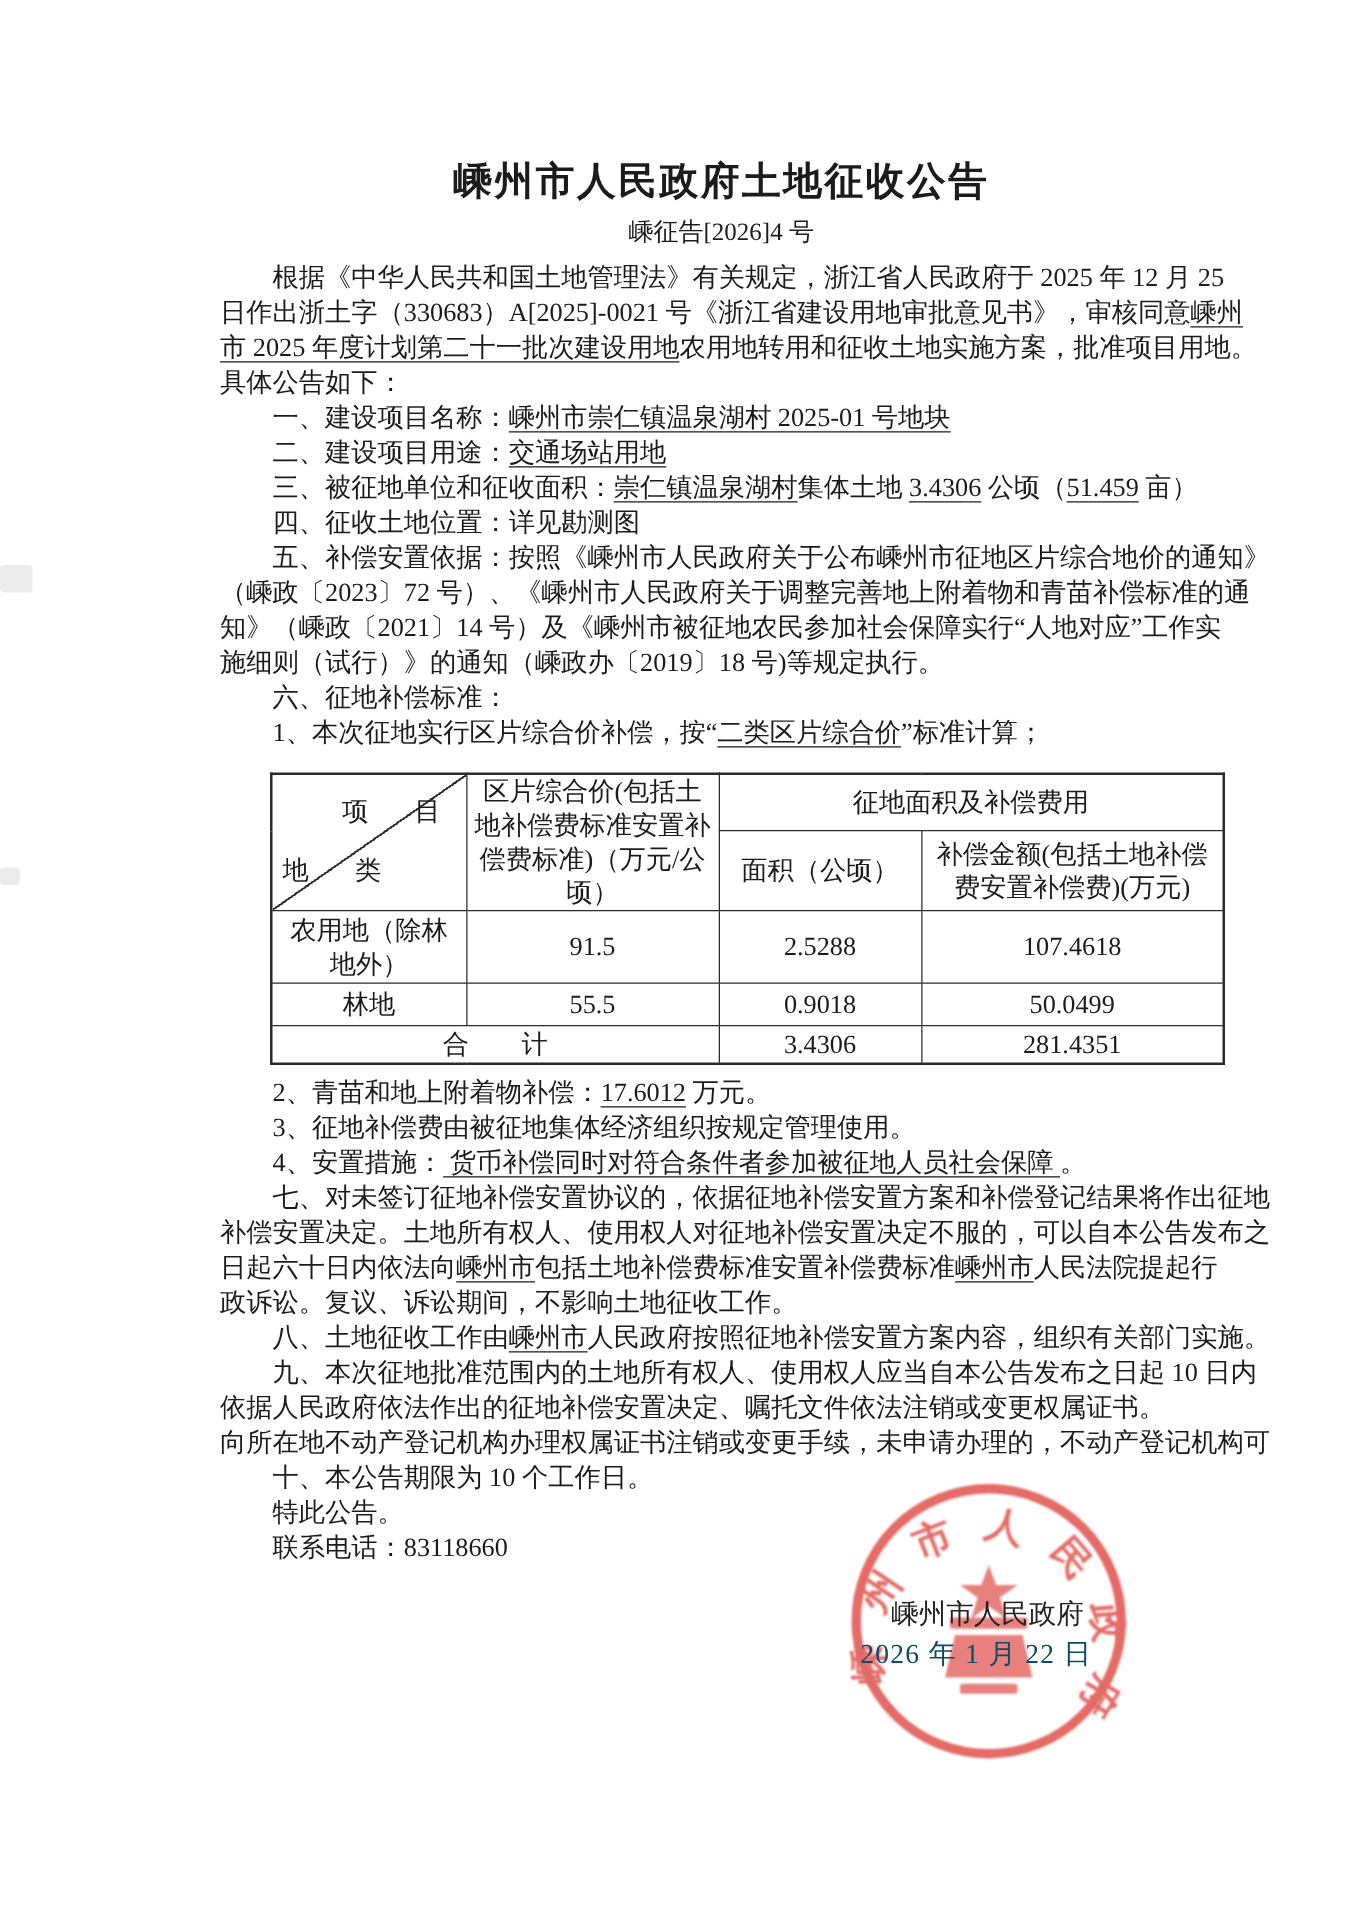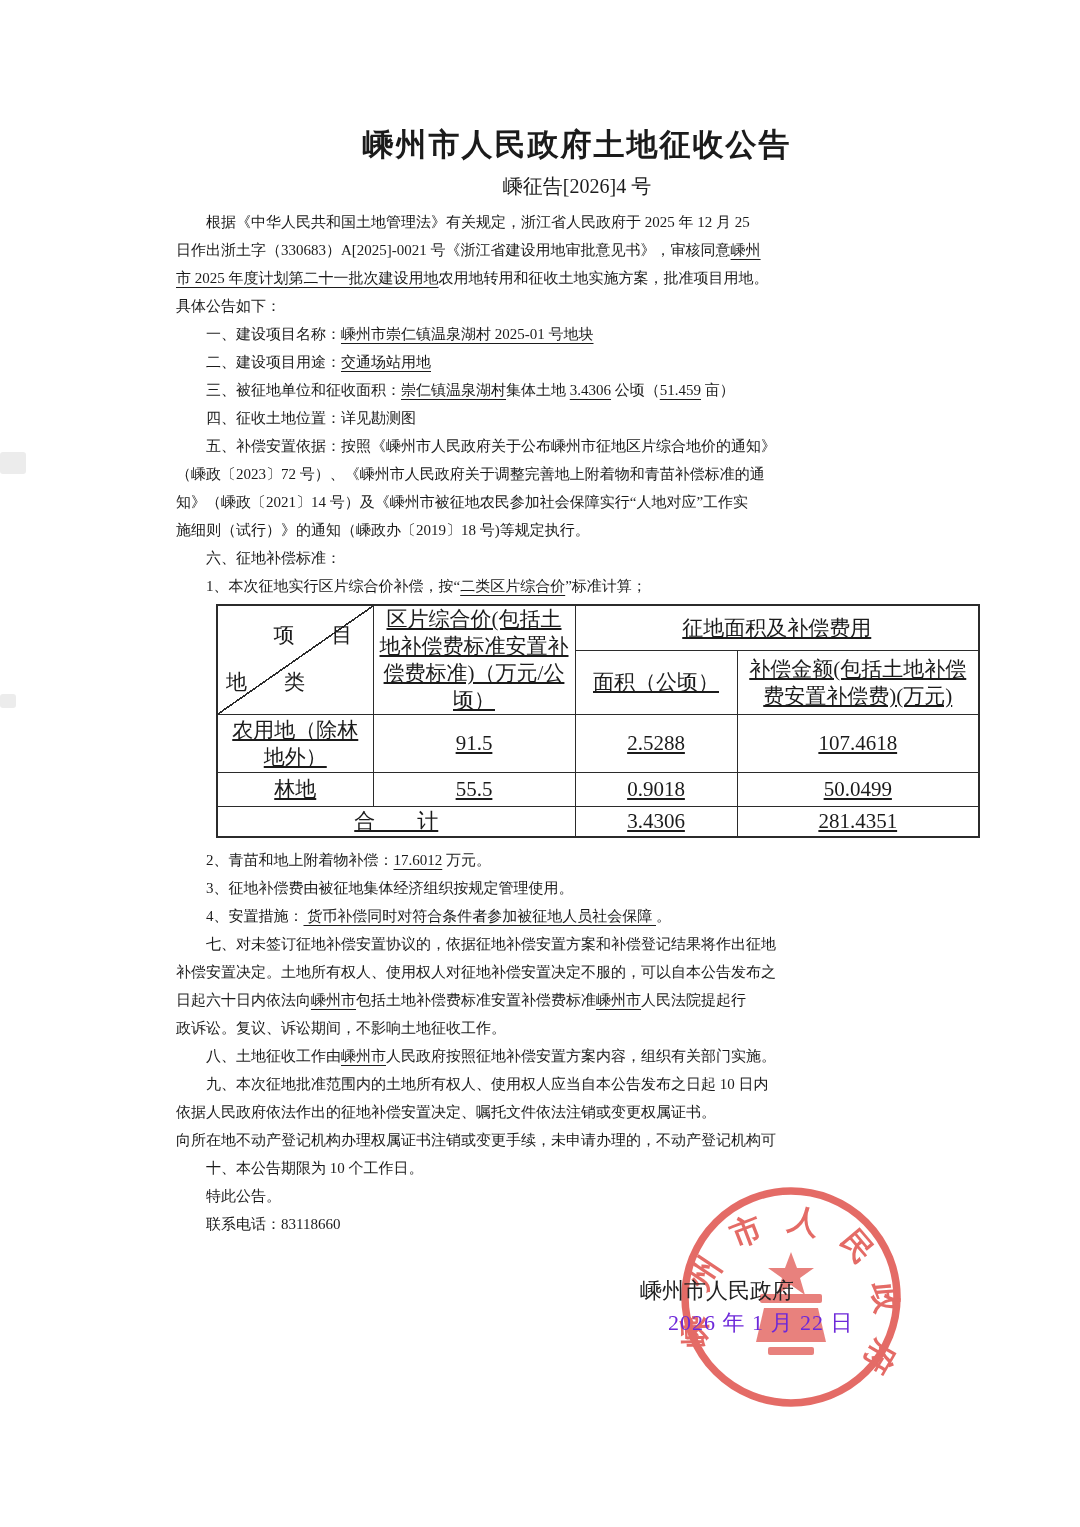--- a/index.html
+++ b/index.html
@@ -15,25 +15,25 @@
   }
   .doc{width:802px;margin:0 auto;padding-top:126px;}
   .title{
     font-family:"Liberation Sans","DejaVu Sans",sans-serif;
     font-weight:bold;
     font-size:31px;line-height:38px;
     text-align:center;letter-spacing:2px;
   }
   .docnum{font-size:20px;line-height:26px;text-align:center;margin-top:9px;}
   .body-blocks{margin-top:9px;}
-  .blk{font-size:15px;}
+  .blk{font-size:21px;}
   .ln{line-height:28px;white-space:nowrap;}
   .u{text-decoration:underline;text-underline-offset:4px;text-decoration-thickness:1px;}
   
-  .tbl-wrap{margin:4px 0 8px 40px;text-decoration:underline;}
+  .tbl-wrap{margin:18px 0 8px 40px;}
   table.comp{
     border-collapse:collapse;
     width:762px;table-layout:fixed;
     font-size:21px;color:#1b1b1b;
   }
   table.comp td{border:1px solid #2b2b2b;text-align:center;vertical-align:middle;padding:0 6px;line-height:27px;}
   table.comp{border:2px solid #2b2b2b;}
   .c1{width:156px}.c2{width:202px}.c3{width:162px}.c4{width:242px}
   .h-span{height:40px;}
   .h-sub{height:56px;}
@@ -46,22 +46,22 @@
       linear-gradient(to bottom right,
         transparent calc(50% - 0.8px), #2b2b2b calc(50% - 0.8px),
         #2b2b2b calc(50% + 0.8px), transparent calc(50% + 0.8px));
   }
   .diag-top{position:absolute;top:16px;right:12px;letter-spacing:8px;}
   .diag-bottom{position:absolute;bottom:18px;left:8px;letter-spacing:8px;}
   td.wrapcell{white-space:normal;}
   
   .seal-area{position:absolute;left:0;top:0;width:1080px;height:1527px;pointer-events:none;}
   .seal{position:absolute;left:676px;top:1182px;width:230px;height:230px;opacity:0.92;}
-  .sig-issuer{position:absolute;left:640px;top:1276px;width:300px;text-align:left;font-size:22px;color:#222;}
-  .sig-date{position:absolute;left:668px;top:1308px;width:300px;text-align:left;font-size:22px;color:#6d28d9;letter-spacing:1px;}
+  .sig-issuer{position:absolute;left:640px;top:1276px;width:300px;text-align:center;font-size:22px;color:#222;}
+  .sig-date{position:absolute;left:631px;top:1308px;width:300px;text-align:center;font-size:22px;color:#0c4a6e;letter-spacing:1px;}
   .artifact{position:absolute;background:#c9c9c9;opacity:.35;border-radius:3px;}
   .a1{left:0;top:452px;width:26px;height:22px;}
   .a2{left:0;top:694px;width:16px;height:14px;}
 </style>
 </head>
 <body>
 
 <div class="page">
 
   <div class="artifact a1"></div>

